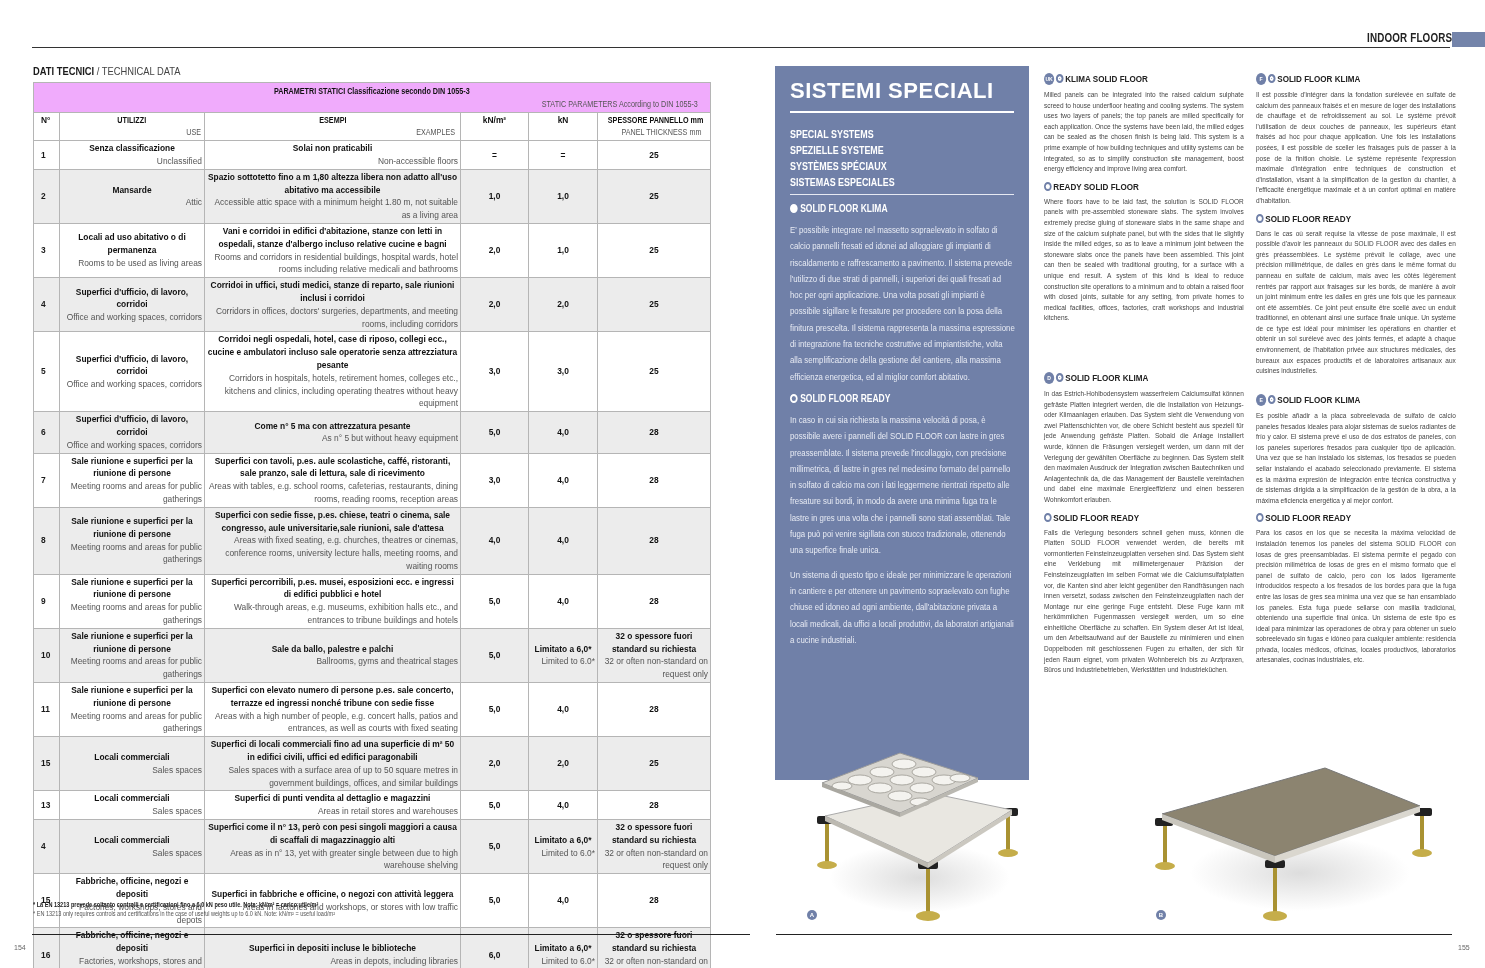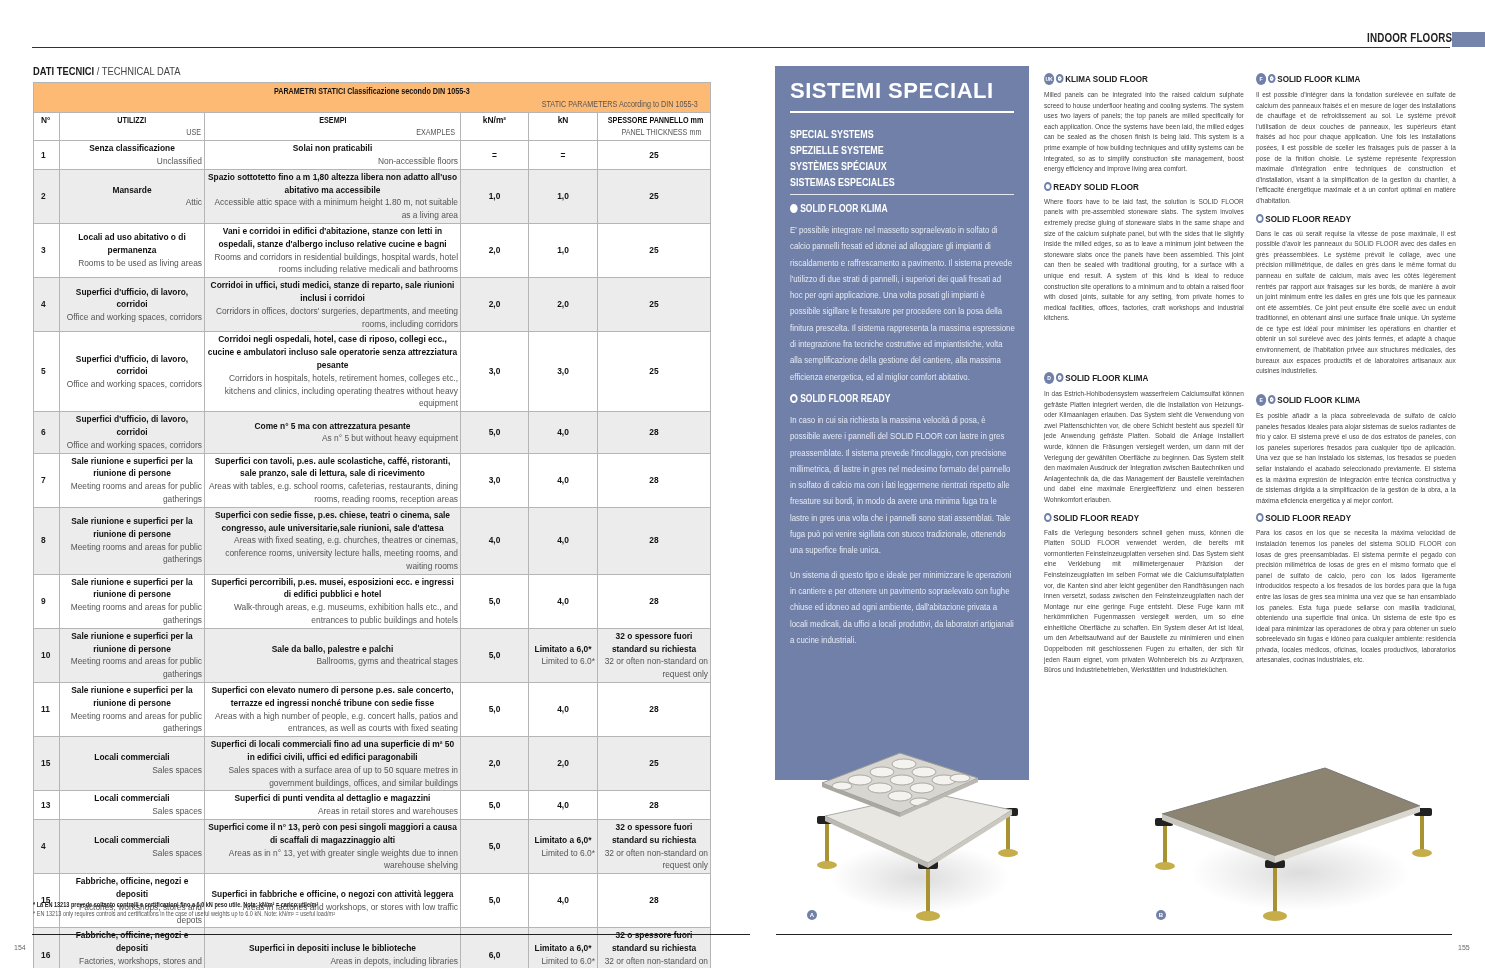--- a/index.html
+++ b/index.html
@@ -11,21 +11,21 @@
   .section-tag { position: absolute; top: 31px; left: 1367px; font-weight: bold; font-size: 12px; letter-spacing: 0.2px; color: #222; transform: scaleX(0.82); transform-origin: left; white-space: nowrap; }
   .section-swatch { position: absolute; top: 32px; left: 1452px; width: 33px; height: 15px; background: #7484aa; }
 
   
   .dt-title { position: absolute; left: 33px; top: 65px; font-size: 11px; transform: scaleX(0.85); transform-origin: left; white-space: nowrap; }
   .dt-title b { font-weight: bold; }
   .dt-title span.light { color: #444; }
 
   table.tech { position: absolute; left: 33px; top: 82px; width: 677px; border-collapse: collapse; font-size: 8.4px; table-layout: fixed; }
   table.tech td, table.tech th { border: 1px solid #b5b5b5; text-align: center; vertical-align: middle; padding: 1px 2px; line-height: 12.8px; }
-  table.tech .cap-row td { padding: 2px 0 1px; background: #fdba74; }
+  table.tech .cap-row td { padding: 2px 0 1px; background: #f0abfc; }
   .b { font-weight: bold; color: #111; }
   .l { color: #555; text-align: right; }
   .stripe td { background: #ececec; }
   .nr { text-align: left !important; padding-left: 7px !important; font-weight: bold; }
   .cnd { display: inline-block; transform: scaleX(0.86); transform-origin: center; white-space: nowrap; }
 
   .footnote { position: absolute; left: 33px; top: 900px; font-size: 6.3px; line-height: 9px; white-space: nowrap; transform: scaleX(0.88); transform-origin: left; }
   .footnote .fb { font-weight: bold; }
   .footnote .fl { color: #555; }
 
@@ -212,21 +212,21 @@
         <td class="b">28</td>
       </tr>
       <tr>
         <td class="nr">9</td>
         <td>
           <div class="b"><span>Sale riunione e superfici per la riunione di persone</span></div>
           <div class="l"><span>Meeting rooms and areas for public gatherings</span></div>
         </td>
         <td>
           <div class="b"><span>Superfici percorribili, p.es. musei, esposizioni ecc. e ingressi di edifici pubblici e hotel</span></div>
-          <div class="l"><span>Walk-through areas, e.g. museums, exhibition halls etc., and entrances to public buildings and hotels</span></div>
+          <div class="l"><span>Walk-through areas, e.g. museums, exhibition halls etc., and entrances to tribune buildings and hotels</span></div>
         </td>
         <td class="b">5,0</td>
         <td class="b">4,0</td>
         <td class="b">28</td>
       </tr>
       <tr class="stripe">
         <td class="nr">10</td>
         <td>
           <div class="b"><span>Sale riunione e superfici per la riunione di persone</span></div>
           <div class="l"><span>Meeting rooms and areas for public gatherings</span></div>
@@ -288,21 +288,21 @@
         <td class="b">28</td>
       </tr>
       <tr class="stripe">
         <td class="nr">4</td>
         <td>
           <div class="b"><span>Locali commerciali</span></div>
           <div class="l"><span>Sales spaces</span></div>
         </td>
         <td>
           <div class="b"><span>Superfici come il n° 13, però con pesi singoli maggiori a causa di scaffali di magazzinaggio alti</span></div>
-          <div class="l"><span>Areas as in n° 13, yet with greater single weights due to innen warehouse shelving</span></div>
+          <div class="l"><span>Areas as in n° 13, yet with greater single between due to high warehouse shelving</span></div>
         </td>
         <td class="b">5,0</td>
         <td>
           <div class="b"><span>Limitato a 6,0*</span></div>
           <div class="l"><span>Limited to 6.0*</span></div>
         </td>
         <td>
           <div class="b"><span>32 o spessore fuori standard su richiesta</span></div>
           <div class="l"><span>32 or often non-standard on request only</span></div>
         </td>

